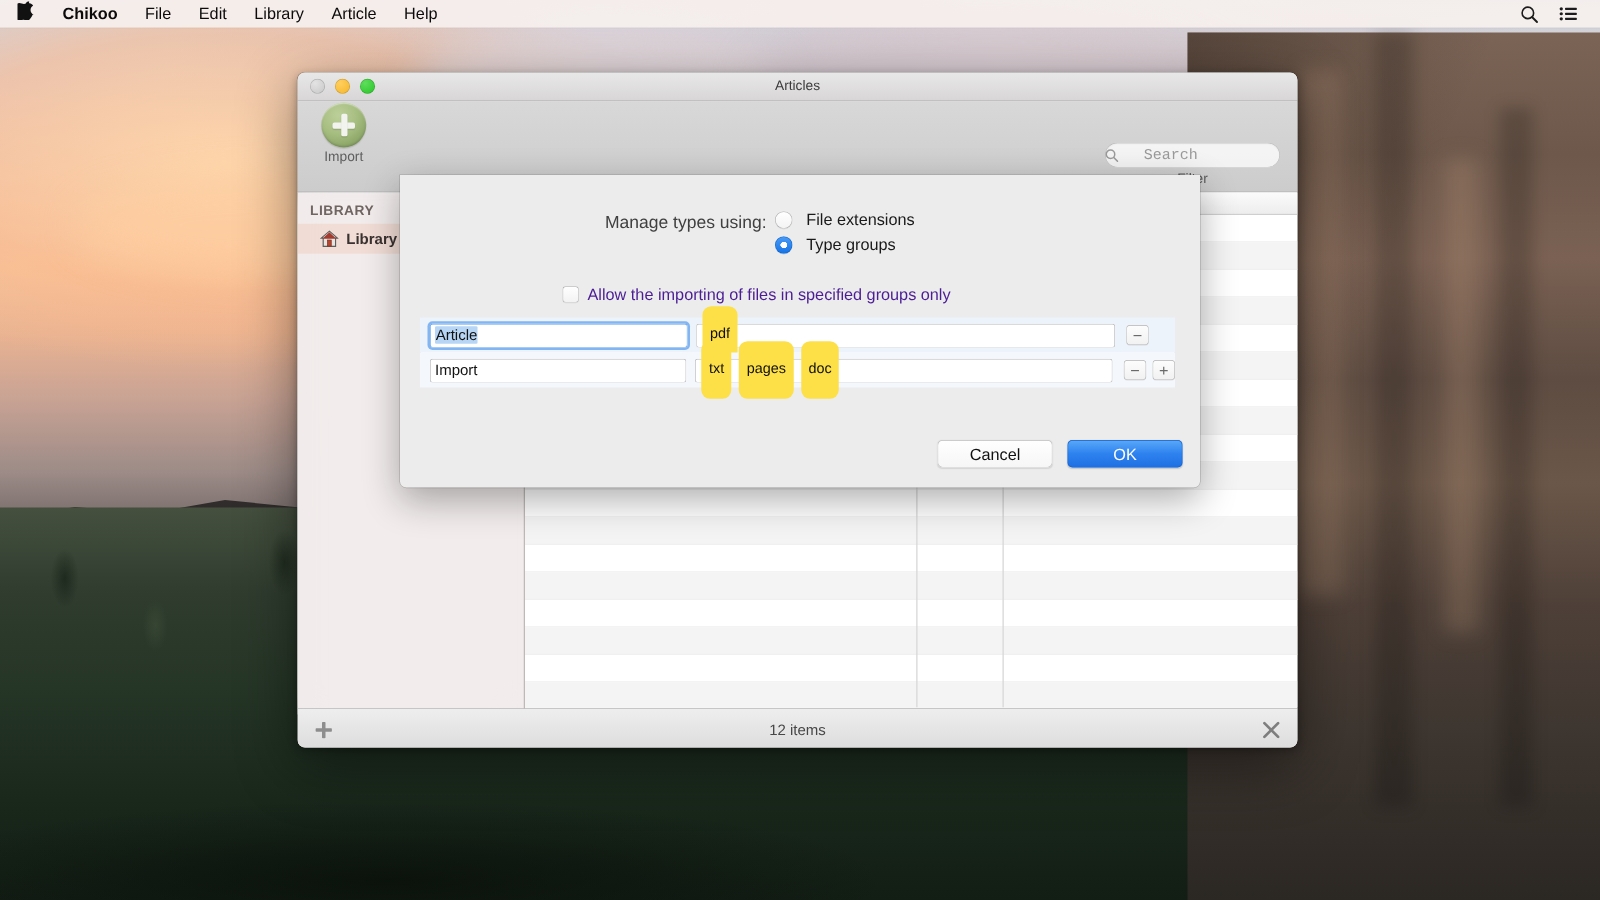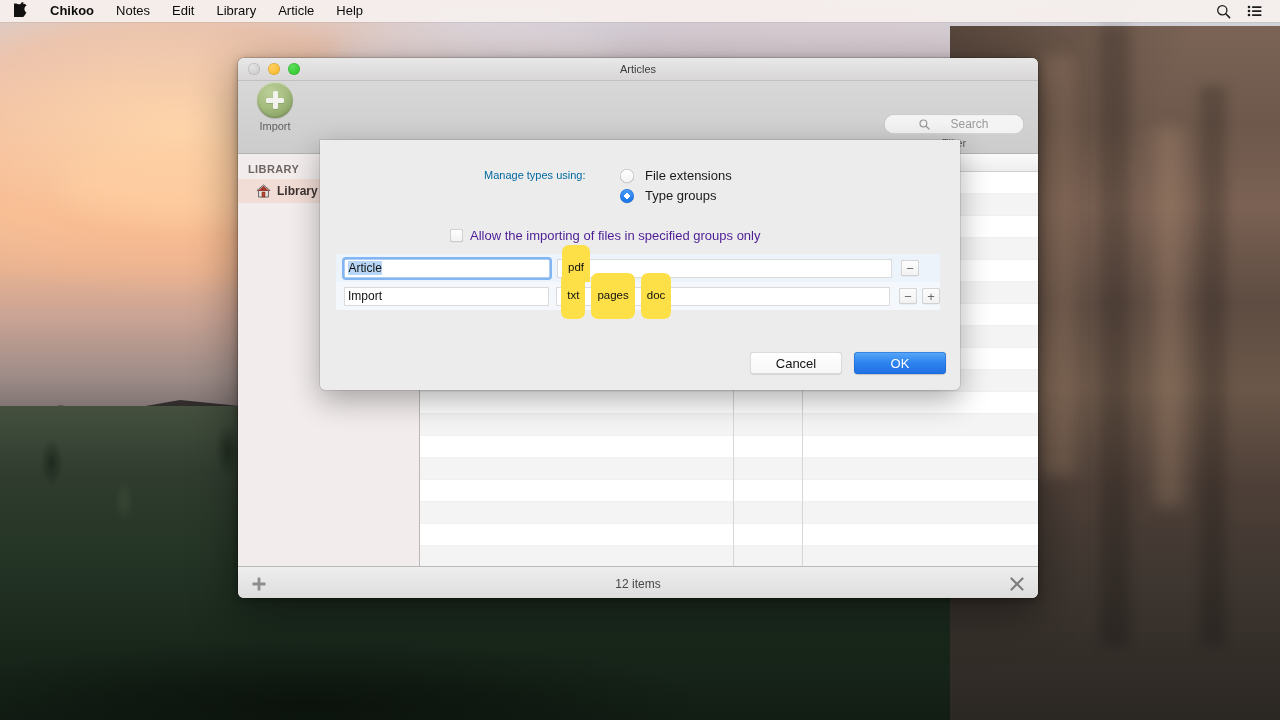--- a/index.html
+++ b/index.html
@@ -141,21 +141,21 @@
   .import-circle::after  { left: 15.5px; top: 9px; width: 5px; height: 18px; }
   .import-label { font-size: 11px; color: #5e5e5e; }
   #search-wrap {
     position: absolute; right: 14px; top: 33px; width: 140px;
     display: flex; flex-direction: column; align-items: center; gap: 3px;
   }
   #search-field {
     width: 140px; height: 20px; border-radius: 10px;
     background: rgba(255,255,255,0.75);
     box-shadow: inset 0 0 0 0.5px #b8b6b6, inset 0 1px 1.5px rgba(0,0,0,0.07);
-    display: flex; align-items: center; justify-content: center; gap: 20px;
+    display: flex; align-items: center; gap: 20px; font-family: Liberation Mono, monospace;
   }
   .search-ph { font-size: 12px; color: #9a9a9a; }
   .filter-label { font-size: 11px; color: #585858; }
 
   
   #body { display: flex; height: 412px; }
   #sidebar {
     width: 181px; height: 412px;
     background: rgba(246,238,236,0.62);
     border-right: 0.5px solid rgba(150,140,138,0.55);
@@ -199,21 +199,21 @@
   
   #sheet {
     position: absolute; left: 82px; top: 82px;
     width: 640px; height: 250px;
     background: #ececec;
     border-radius: 0 0 5px 5px;
     box-shadow: 0 10px 30px rgba(0,0,0,0.32), 0 0 0 0.5px rgba(0,0,0,0.2);
     z-index: 40;
   }
   .sheet-row-label {
-    position: absolute; font-size: 11px; color: #0369a1; white-space: nowrap;
+    position: absolute; font-size: 14px; color: #404040; white-space: nowrap;
   }
   #mtu-label { left: 164px; top: 29px; }
   .radio-row { position: absolute; display: flex; align-items: center; gap: 11px; }
   #radio-ext { left: 300px; top: 28px; }
   #radio-grp { left: 300px; top: 48px; }
   .radio {
     width: 14px; height: 14px; border-radius: 50%; flex: none;
     background: linear-gradient(to bottom, #ffffff, #f3f3f3);
     box-shadow: inset 0 0 0 0.5px #aeaeae, 0 0.5px 0.5px rgba(0,0,0,0.08);
   }
@@ -307,21 +307,21 @@
   </div>
 </div>
 
 <div id="menubar">
   <div class="mb-apple">
     <svg width="13" height="15" viewBox="0 0 13 15">
       <path fill="#111" d="M9.1 0.2c0.1 1-0.3 2-0.9 2.7C7.5 3.6 6.6 4.1 5.8 4c-0.1-1 0.4-2 0.9-2.6C7.4 0.6 8.4 0.2 9.1 0.2z M11.9 11.1c-0.4 1-0.6 1.4-1.2 2.3-0.8 1.2-1.9 2.7-3.2 2.7-1.2 0-1.5-0.8-3.1-0.8-1.6 0-2 0.8-3.1 0.8-1.4 0.1-2.4-1.3-3.2-2.5-2.2-3.4-2.5-7.4-1.1-9.6 1-1.5 2.6-2.4 4.1-2.4 1.5 0 2.5 0.8 3.8 0.8 1.2 0 2-0.8 3.8-0.8 1.3 0 2.7 0.7 3.7 2-3.2 1.8-2.7 6.4 0.5 7.5z" transform="translate(0.4,-0.1) scale(0.98)"></path>
     </svg>
   </div>
   <div class="mb-item bold">Chikoo</div>
-  <div class="mb-item">Notes</div>
+  <div class="mb-item">File</div>
   <div class="mb-item">Edit</div>
   <div class="mb-item">Library</div>
   <div class="mb-item">Article</div>
   <div class="mb-item">Help</div>
 
   <div id="menubar-right">
     <div class="mb-icon">
       <svg width="15" height="15" viewBox="0 0 15 15">
         <circle cx="6.3" cy="6.3" r="4.6" fill="none" stroke="#1c1c1c" stroke-width="1.3"></circle>
         <line x1="9.8" y1="9.8" x2="13.6" y2="13.6" stroke="#1c1c1c" stroke-width="1.5" stroke-linecap="round"></line>

